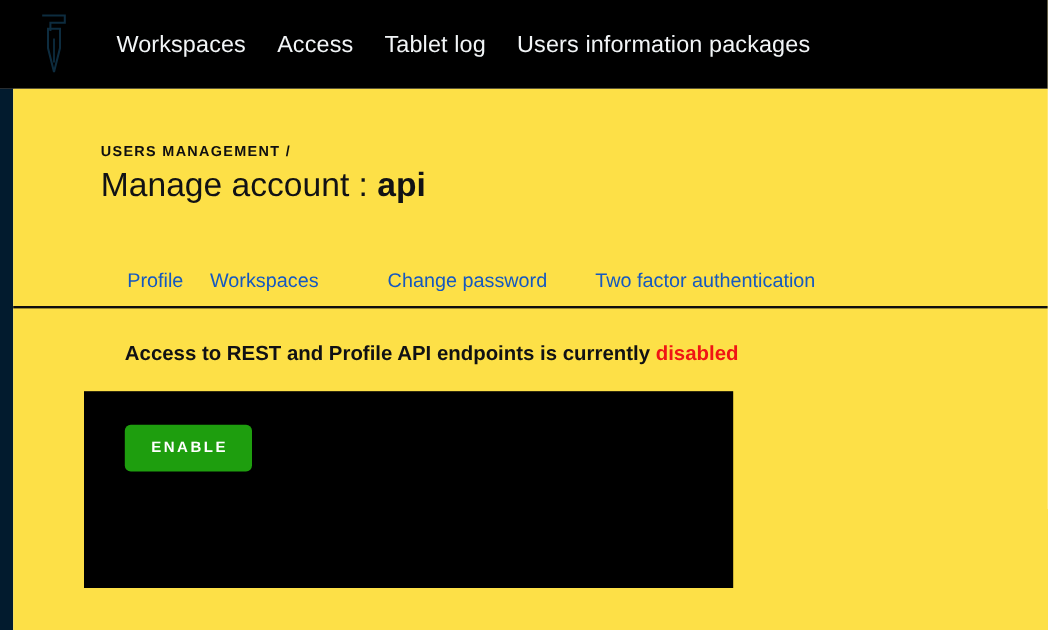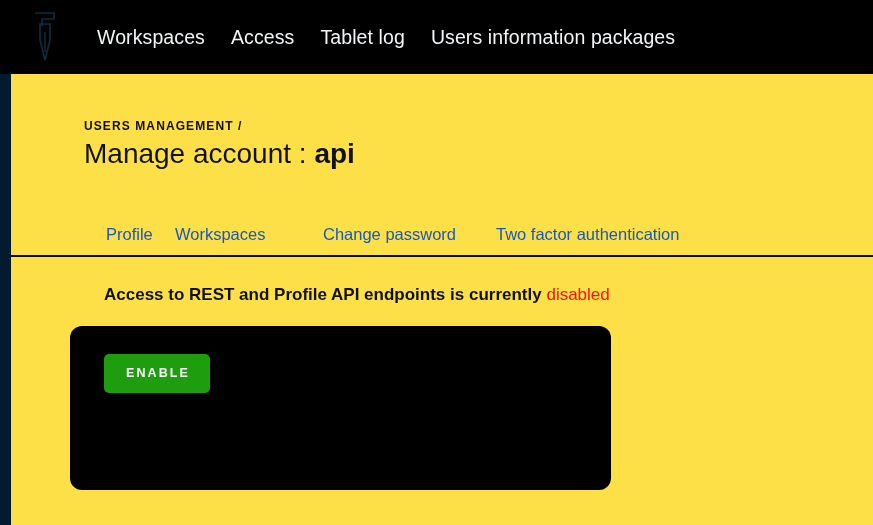--- a/index.html
+++ b/index.html
@@ -143,31 +143,31 @@
     position: absolute;
     left: 93px;
     top: 211px;
     font-size: 17px;
     font-weight: bold;
     color: #101114;
     white-space: nowrap;
   }
   .status-line .status-value {
     color: #f01414;
-    font-weight: normal;
+    font-weight: bold;
   }
 
   .panel {
     position: absolute;
     left: 59px;
     top: 252px;
     width: 541px;
     height: 164px;
     background: #000000;
-    border-radius: 12px;
+    border-radius: 0;
   }
 
   .enable-button {
     position: absolute;
     left: 34px;
     top: 28px;
     background: #1e9e0e;
     color: #ffffff;
     border: none;
     border-radius: 5px;

